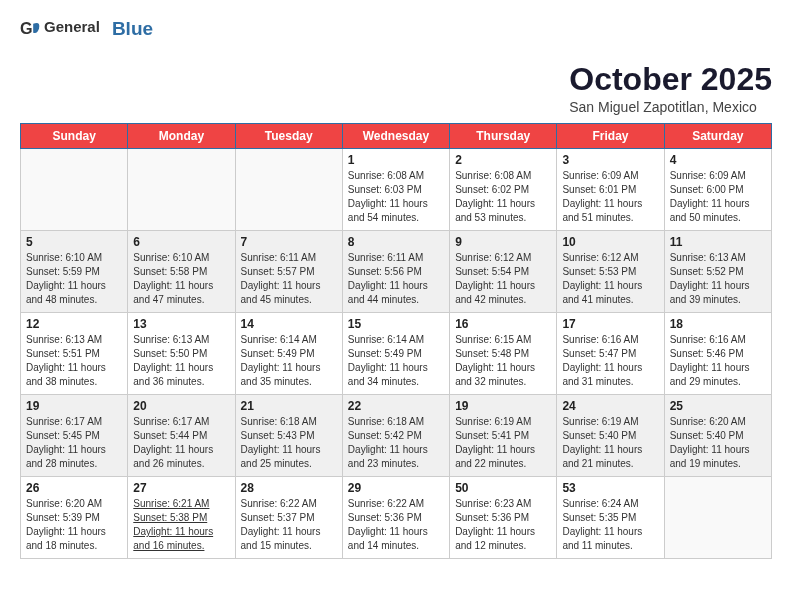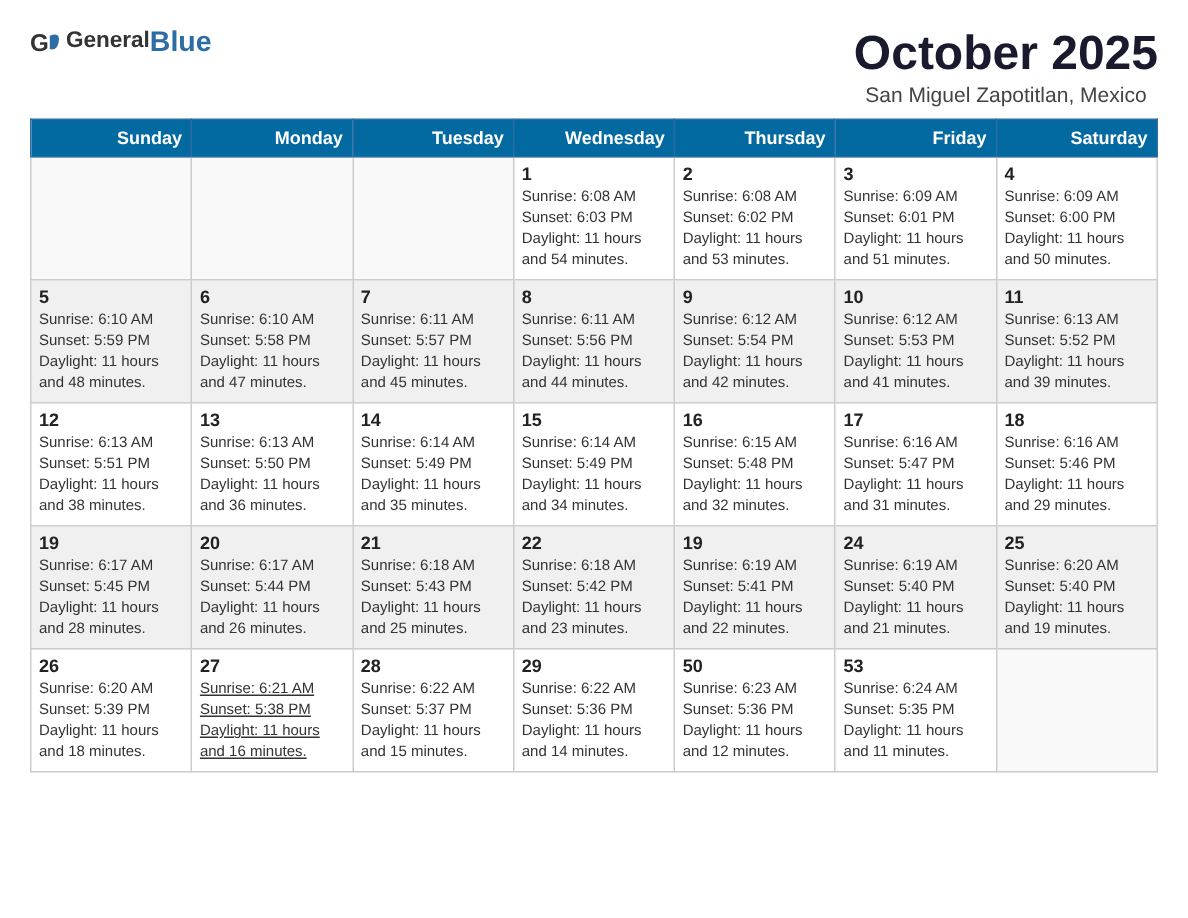--- a/index.html
+++ b/index.html
@@ -35,43 +35,44 @@
       font-size: 19px;
       font-weight: bold;
       color: #2e6da4;
       line-height: 1.1;
     }
     .logo-icon {
       width: 22px;
       height: 22px;
     }
     .title-block {
-      text-align: center;
+      text-align: left;
+      margin-top: 44px;
     }
     .month-title {
       font-size: 32px;
       font-weight: bold;
       color: #1a1a2e;
       line-height: 1.1;
     }
     .location {
       font-size: 14px;
       color: #444;
       margin-top: 2px;
     }
     .calendar {
       width: 100%;
       border-collapse: collapse;
       margin-top: 8px;
       font-size: 11px;
     }
     .calendar th {
-      background-color: #0369a1;
+      background-color: #ef4444;
       color: #fff;
-      text-align: right;
+      text-align: center;
       padding: 5px 6px;
       font-size: 12px;
       font-weight: bold;
       border: 1px solid #2e6da4;
     }
     .calendar td {
       border: 1px solid #ccc;
       vertical-align: top;
       padding: 4px 5px;
       width: calc(100%/7);
@@ -100,21 +101,21 @@
 <body>
 
 <div class="container">
   <div class="header-row">
     <div class="logo">
       <svg class="logo-icon" viewBox="0 0 30 30" xmlns="http://www.w3.org/2000/svg">
         <text x="0" y="22" font-size="22" font-weight="bold" fill="#333">G</text>
         <path d="M18 8 Q28 4 26 14 Q24 22 18 20" fill="#2e6da4"></path>
       </svg>
       <div>
-        <div style="display:flex; gap:0px;">
+        <div style="display:flex; gap:12px;">
           <span class="logo-text-general">General</span>
           <span class="logo-text-blue">Blue</span>
         </div>
       </div>
     </div>
     <div class="title-block">
       <div class="month-title">October 2025</div>
       <div class="location">San Miguel Zapotitlan, Mexico</div>
     </div>
   </div>

